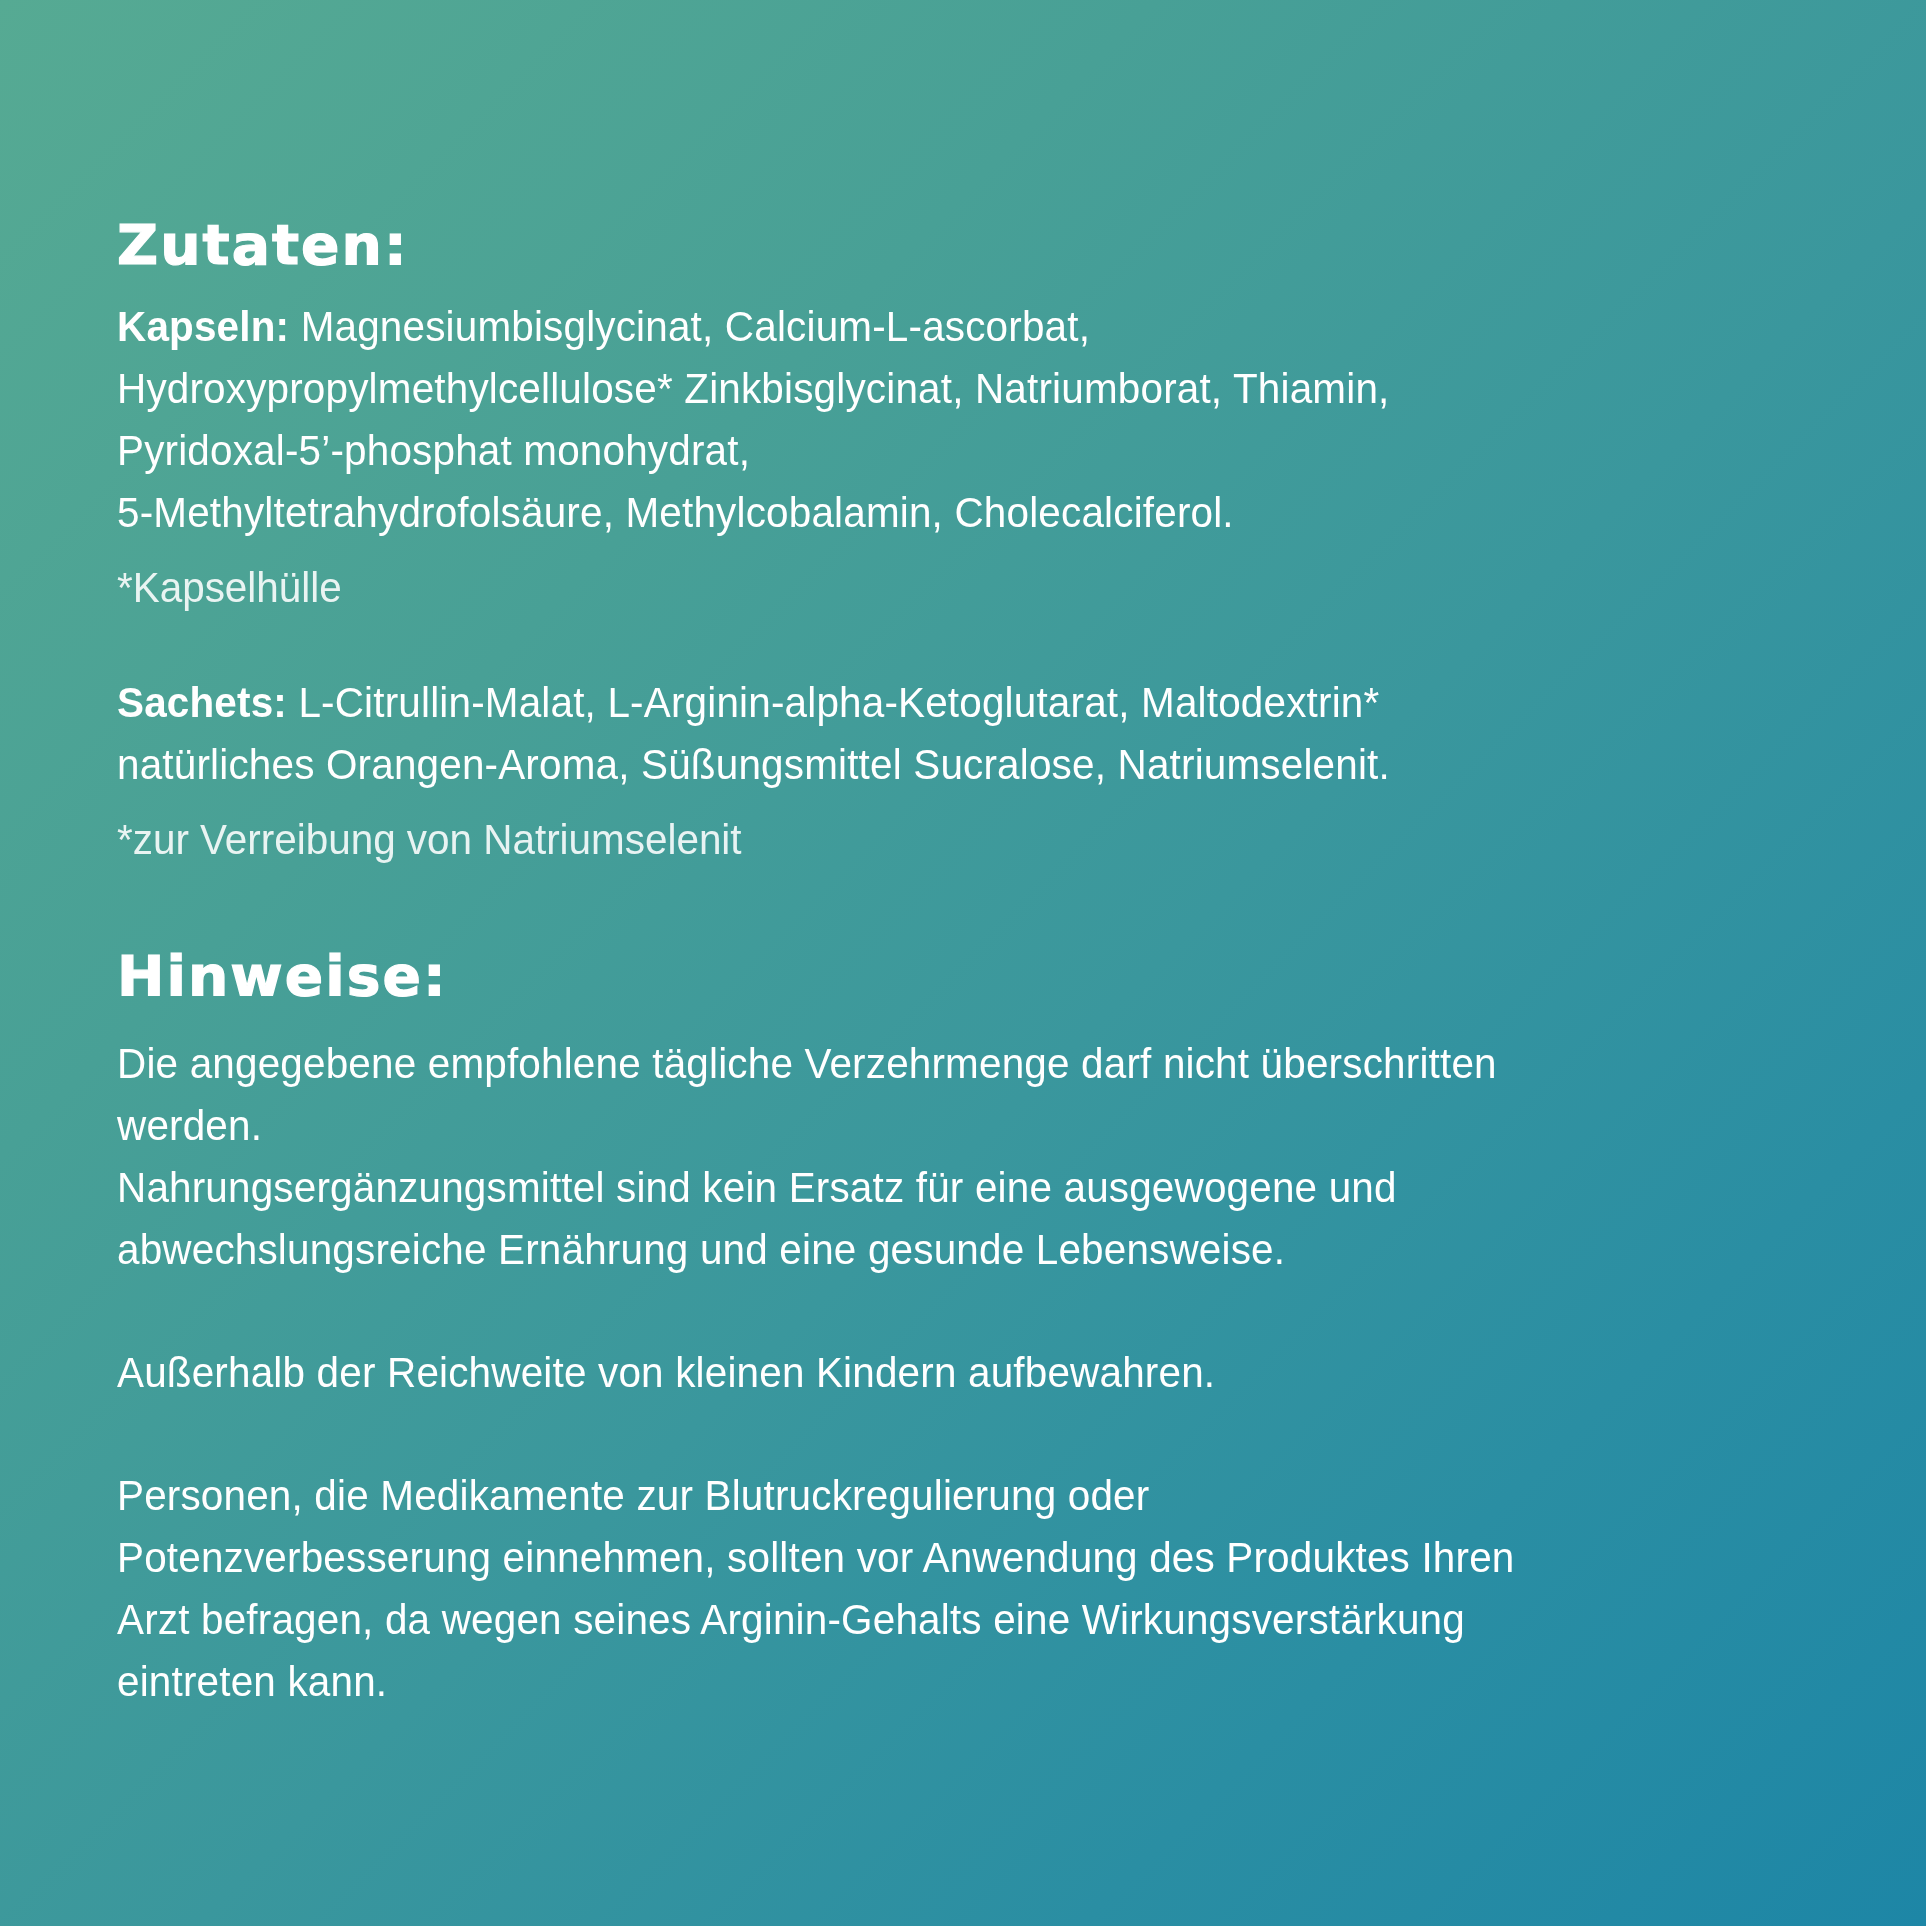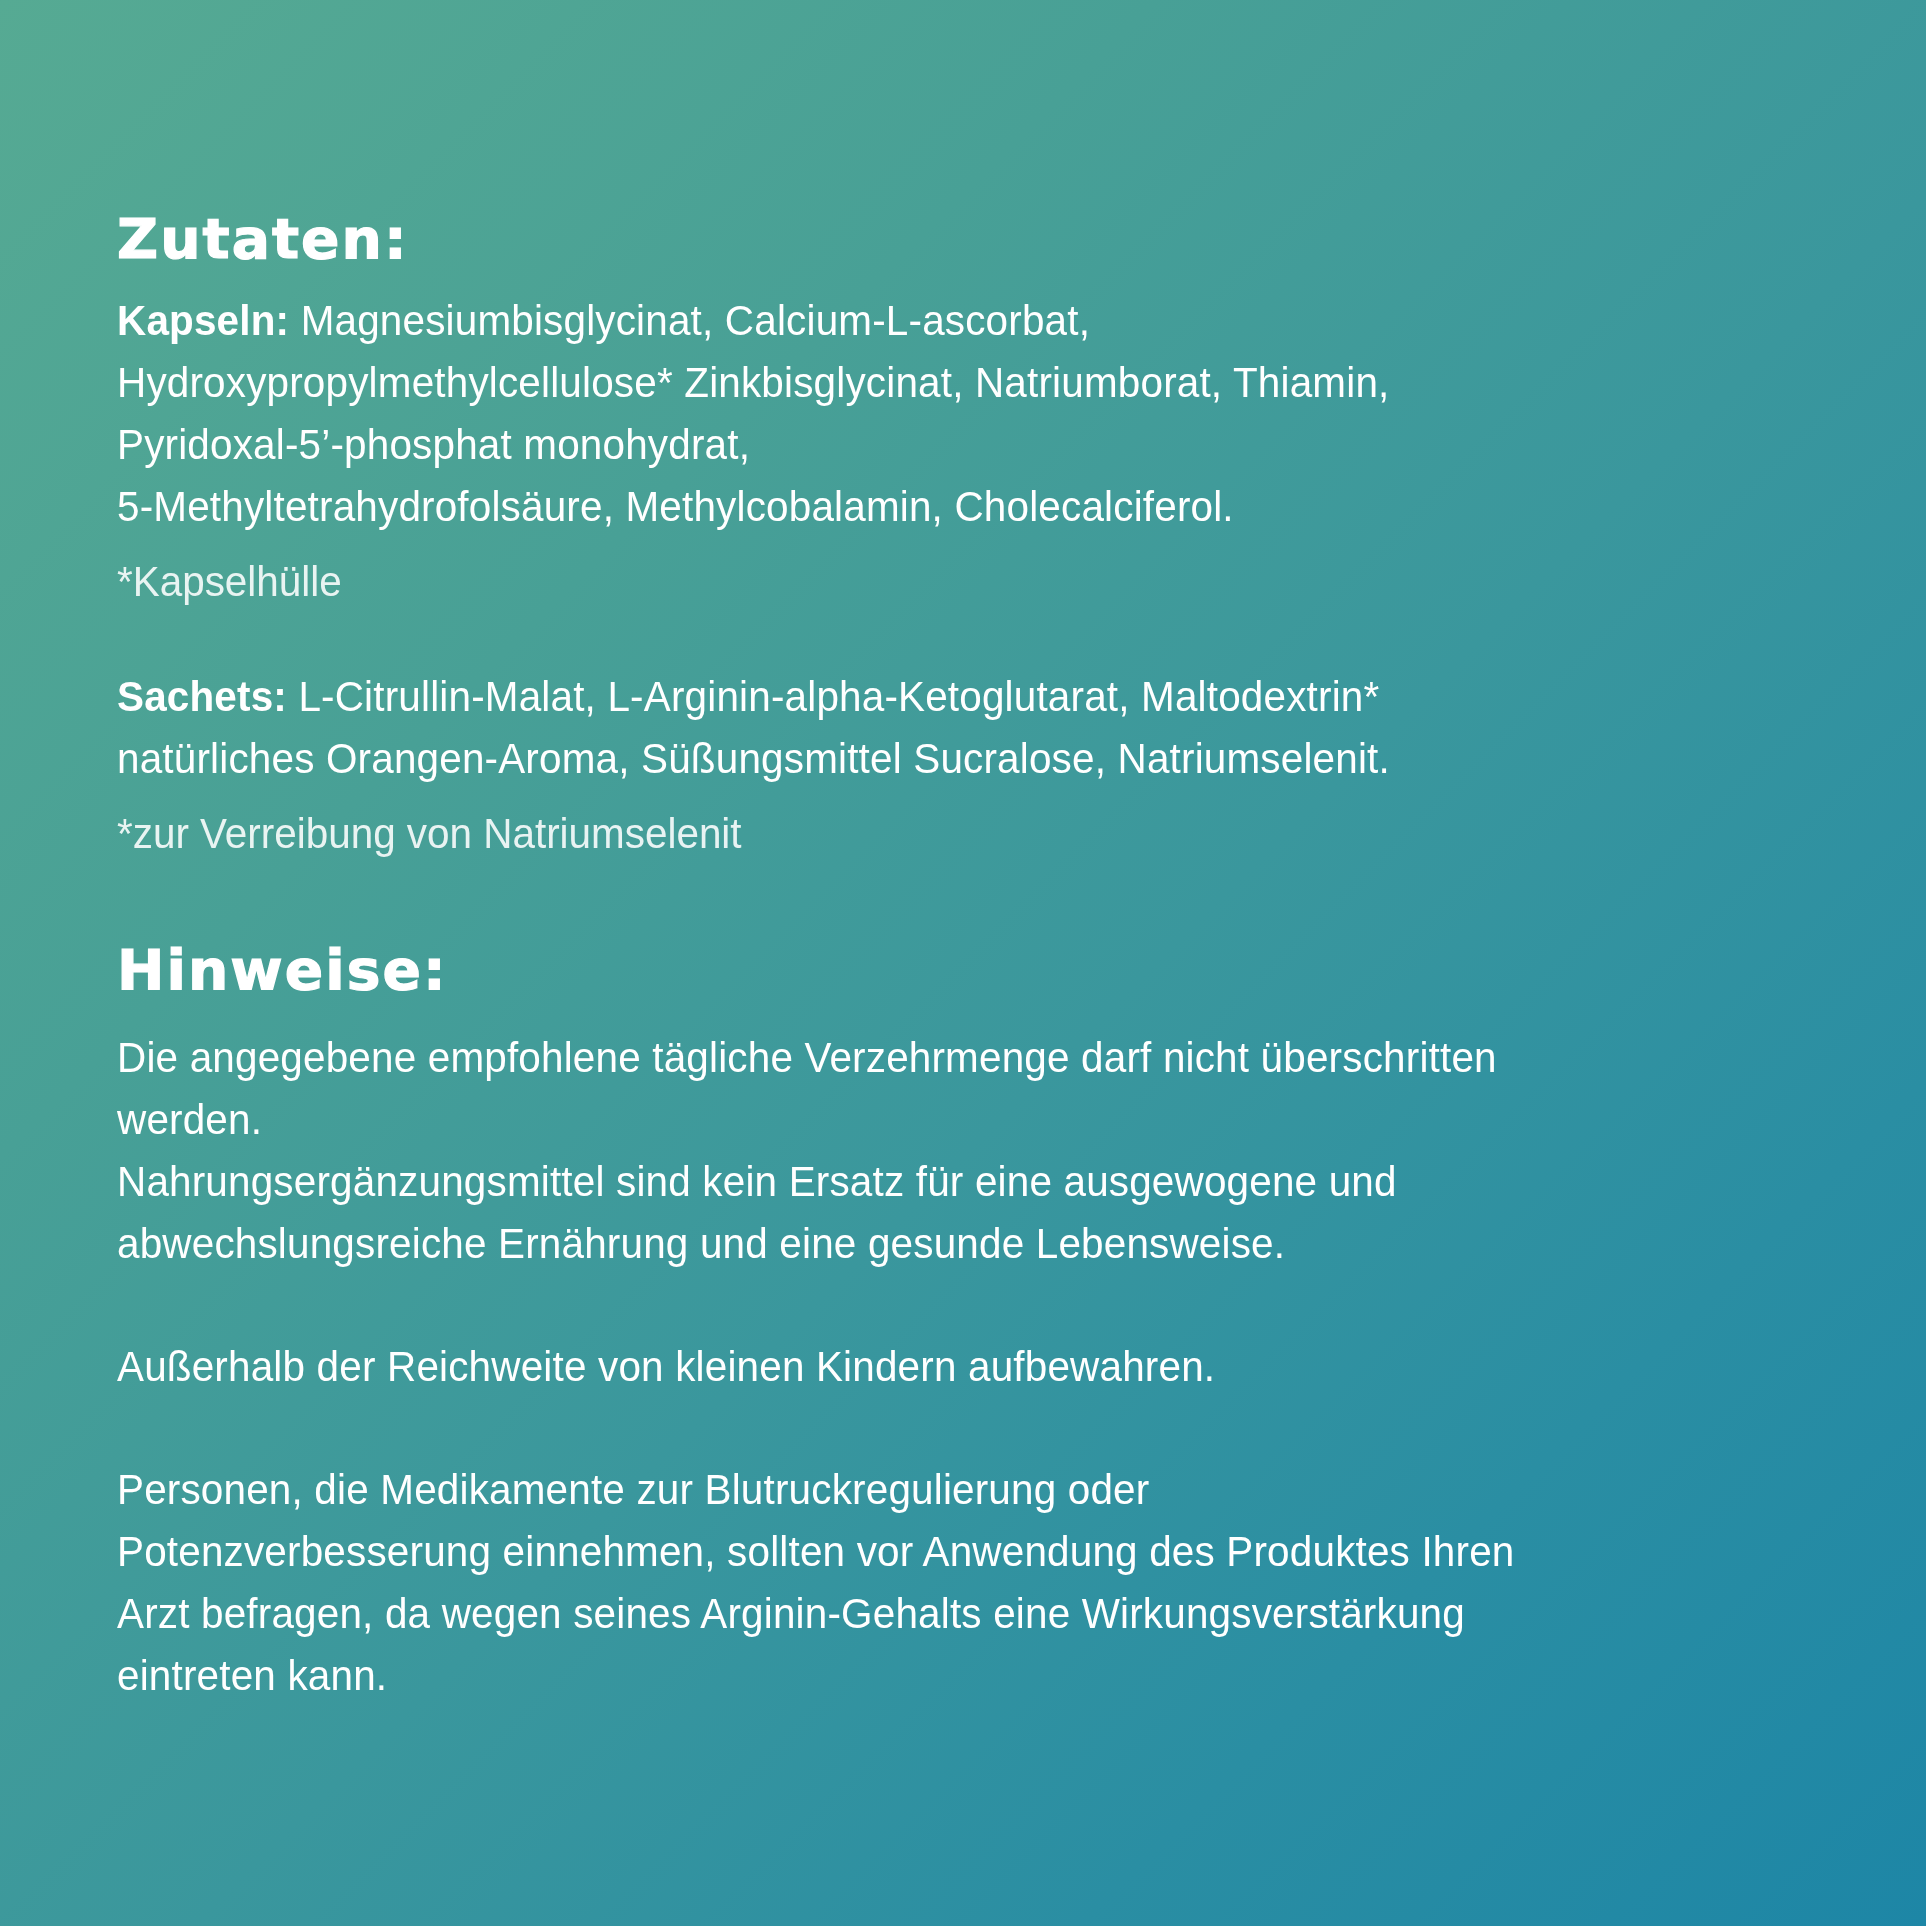--- a/index.html
+++ b/index.html
@@ -11,21 +11,21 @@
       height: 1927px;
       overflow: hidden;
       background: linear-gradient(135deg, #56aa93 0%, #48a096 30%, #3a979d 55%, #2a8ea3 78%, #1d86a6 100%);
       font-family: "Liberation Sans", "DejaVu Sans", sans-serif;
       color: #ffffff;
       position: relative;
     }
     .content {
       position: absolute;
       left: 117px;
-      top: 198px;
+      top: 204px;
       width: 1742px;
     }
     .heading {
       font-family: "DejaVu Sans", sans-serif;
       font-weight: 900;
       font-size: 55px;
       letter-spacing: 2px;
       margin: 0;
       line-height: 83px;
       transform: scaleX(1.03);

